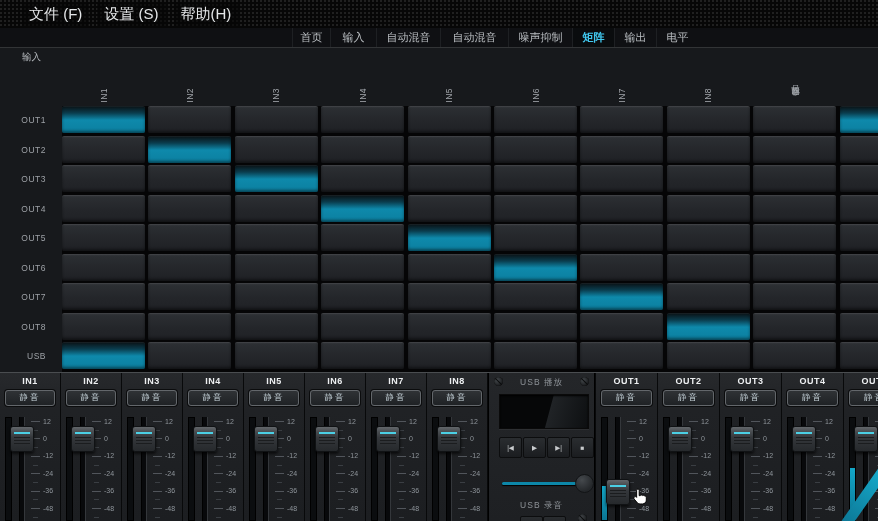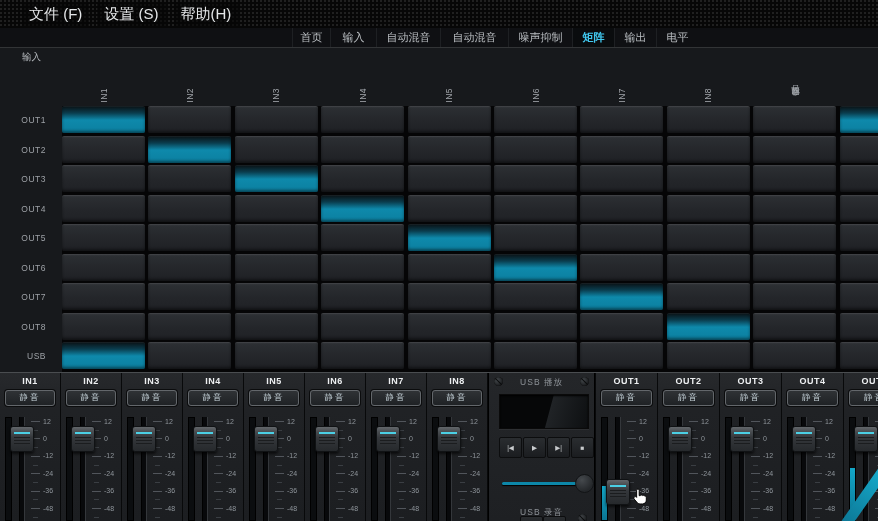--- a/index.html
+++ b/index.html
@@ -579,21 +579,21 @@
     <div class="usb-title" style="top:4px;">USB 播放</div>
     <div class="usb-display"></div>
     <div class="transport">
         <div class="tbtn">|◀</div>
         <div class="tbtn">▶</div>
         <div class="tbtn">▶|</div>
         <div class="tbtn">■</div>
       </div>
     <div class="usb-slider-track"></div>
     <div class="usb-slider-knob"></div>
-    <div class="usb-title" style="top:134px;">USB 录音</div>
+    <div class="usb-title" style="top:127px;">USB 录音</div>
     <div class="partial-btn" style="left:31px;"></div>
     <div class="partial-btn" style="left:54px;"></div>
     <div class="screw" style="right:7px;top:141px;"></div>
   </div>
 </div>
 
 <div class="peak-streak"></div>
 
 <svg class="cursor" viewBox="0 0 14 16">
   <path d="M5.5 1c.7 0 1.2.5 1.2 1.2v5l.9.1c.4-.8 1.5-.9 2-.2.6-.6 1.6-.4 1.9.3 1-.2 1.9.6 1.9 1.6v2.4c0 2-1.6 3.6-3.5 3.6H7.6c-1.2 0-2.3-.6-3-1.5L2 10.4c-.5-.6-.4-1.5.2-2 .5-.4 1.3-.4 1.8.1l.3.3V2.2C4.3 1.5 4.8 1 5.5 1z" fill="#ffffff" stroke="#000000" stroke-width="0.9"></path>

